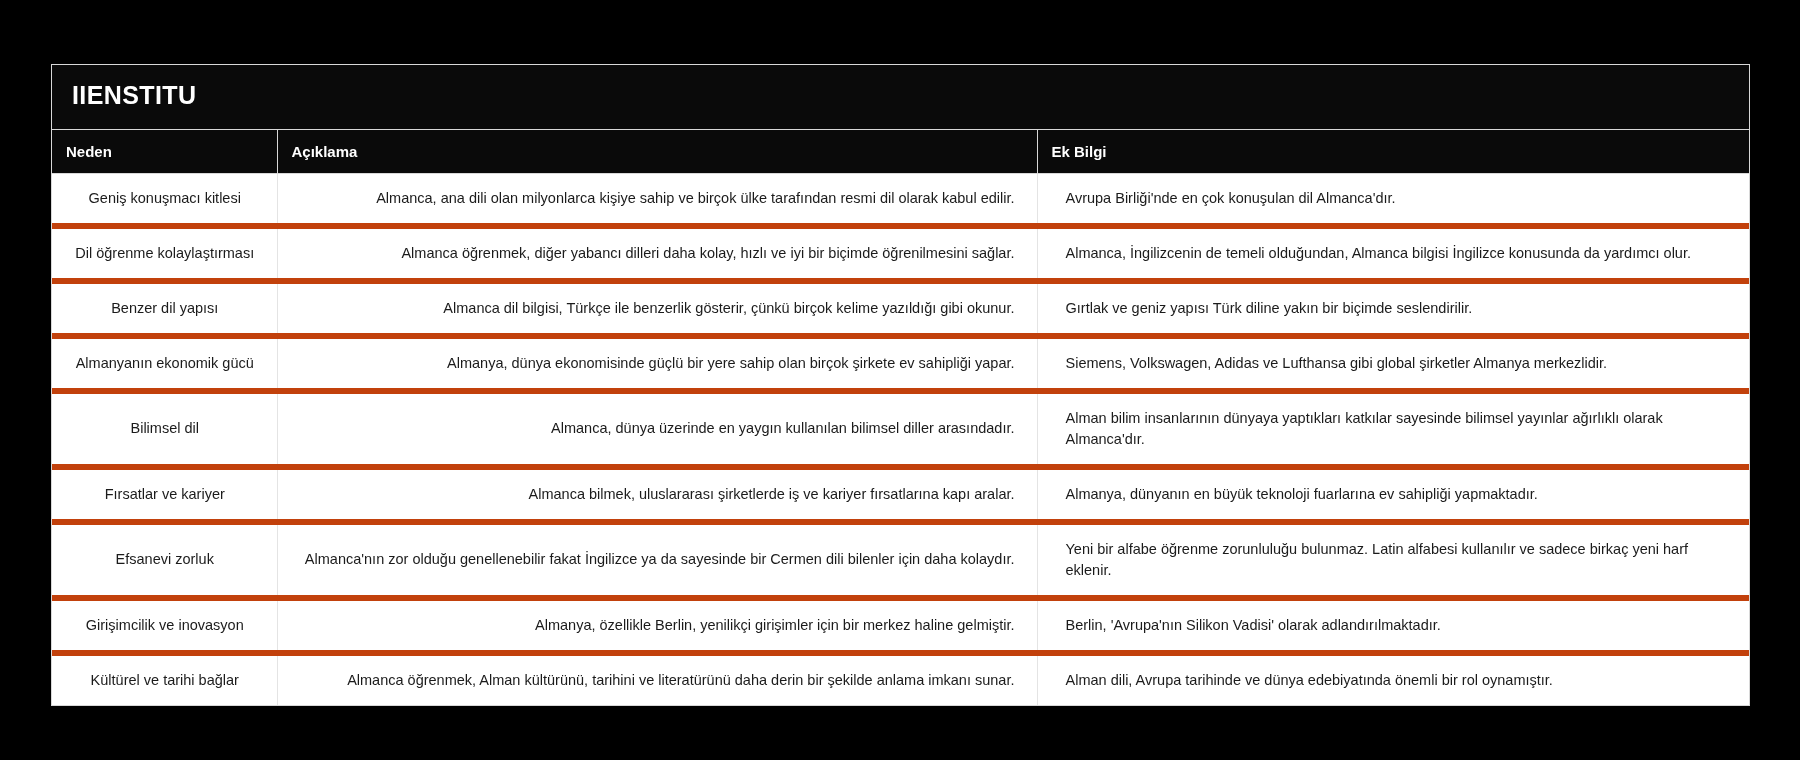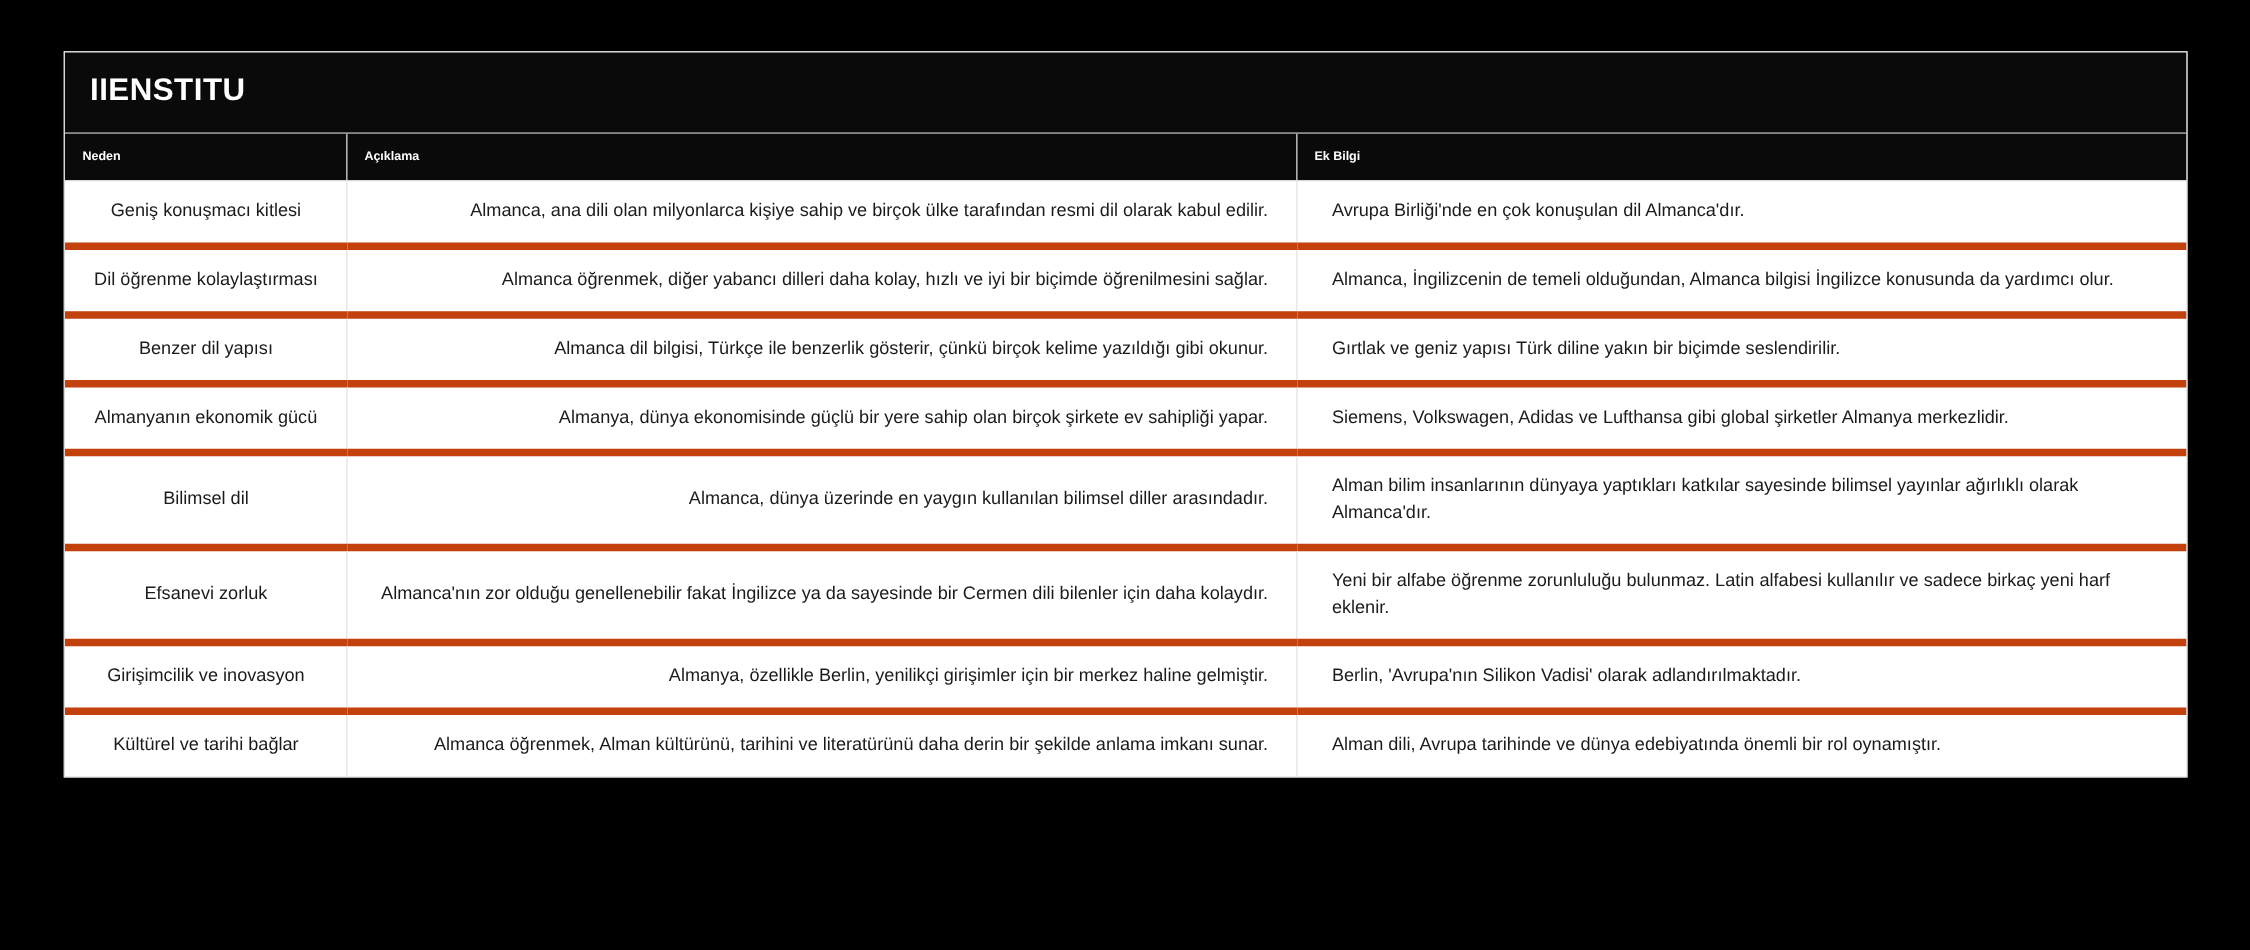--- a/index.html
+++ b/index.html
@@ -12,21 +12,21 @@
   }
   .page {
     position: relative;
     width: 1800px;
     height: 760px;
     background: #000000;
   }
   .table-wrap {
     position: absolute;
     left: 51px;
-    top: 41px;
+    top: 64px;
     width: 1699px;
     border: 1px solid #d8d8d8;
     background: #ffffff;
   }
   .brand-bar {
     background: #0a0a0a;
     border-bottom: 1px solid #d8d8d8;
     padding: 17px 20px 19px 20px;
   }
   .brand-title {
@@ -37,21 +37,21 @@
     line-height: 1.1;
   }
   table {
     width: 100%;
     border-collapse: collapse;
     table-layout: fixed;
   }
   thead th {
     background: #0a0a0a;
     color: #ffffff;
-    font-size: 10px;
+    font-size: 15px;
     font-weight: bold;
     text-align: left;
     padding: 13px 14px 13px 14px;
     border-right: 1px solid #d8d8d8;
     vertical-align: middle;
   }
   thead th:last-child { border-right: none; }
   tbody td {
     font-size: 14.5px;
     color: #1b1b1b;
@@ -114,20 +114,25 @@
           <td class="cell-reason">Almanyanın ekonomik gücü</td>
           <td class="cell-desc">Almanya, dünya ekonomisinde güçlü bir yere sahip olan birçok şirkete ev sahipliği yapar.</td>
           <td class="cell-extra">Siemens, Volkswagen, Adidas ve Lufthansa gibi global şirketler Almanya merkezlidir.</td>
         </tr>
         <tr>
           <td class="cell-reason">Bilimsel dil</td>
           <td class="cell-desc">Almanca, dünya üzerinde en yaygın kullanılan bilimsel diller arasındadır.</td>
           <td class="cell-extra">Alman bilim insanlarının dünyaya yaptıkları katkılar sayesinde bilimsel yayınlar ağırlıklı olarak Almanca'dır.</td>
         </tr>
         <tr>
+          <td class="cell-reason">Fırsatlar ve kariyer</td>
+          <td class="cell-desc">Almanca bilmek, uluslararası şirketlerde iş ve kariyer fırsatlarına kapı aralar.</td>
+          <td class="cell-extra">Almanya, dünyanın en büyük teknoloji fuarlarına ev sahipliği yapmaktadır.</td>
+        </tr>
+        <tr>
           <td class="cell-reason">Efsanevi zorluk</td>
           <td class="cell-desc">Almanca'nın zor olduğu genellenebilir fakat İngilizce ya da sayesinde bir Cermen dili bilenler için daha kolaydır.</td>
           <td class="cell-extra">Yeni bir alfabe öğrenme zorunluluğu bulunmaz. Latin alfabesi kullanılır ve sadece birkaç yeni harf eklenir.</td>
         </tr>
         <tr>
           <td class="cell-reason">Girişimcilik ve inovasyon</td>
           <td class="cell-desc">Almanya, özellikle Berlin, yenilikçi girişimler için bir merkez haline gelmiştir.</td>
           <td class="cell-extra">Berlin, 'Avrupa'nın Silikon Vadisi' olarak adlandırılmaktadır.</td>
         </tr>
         <tr>

